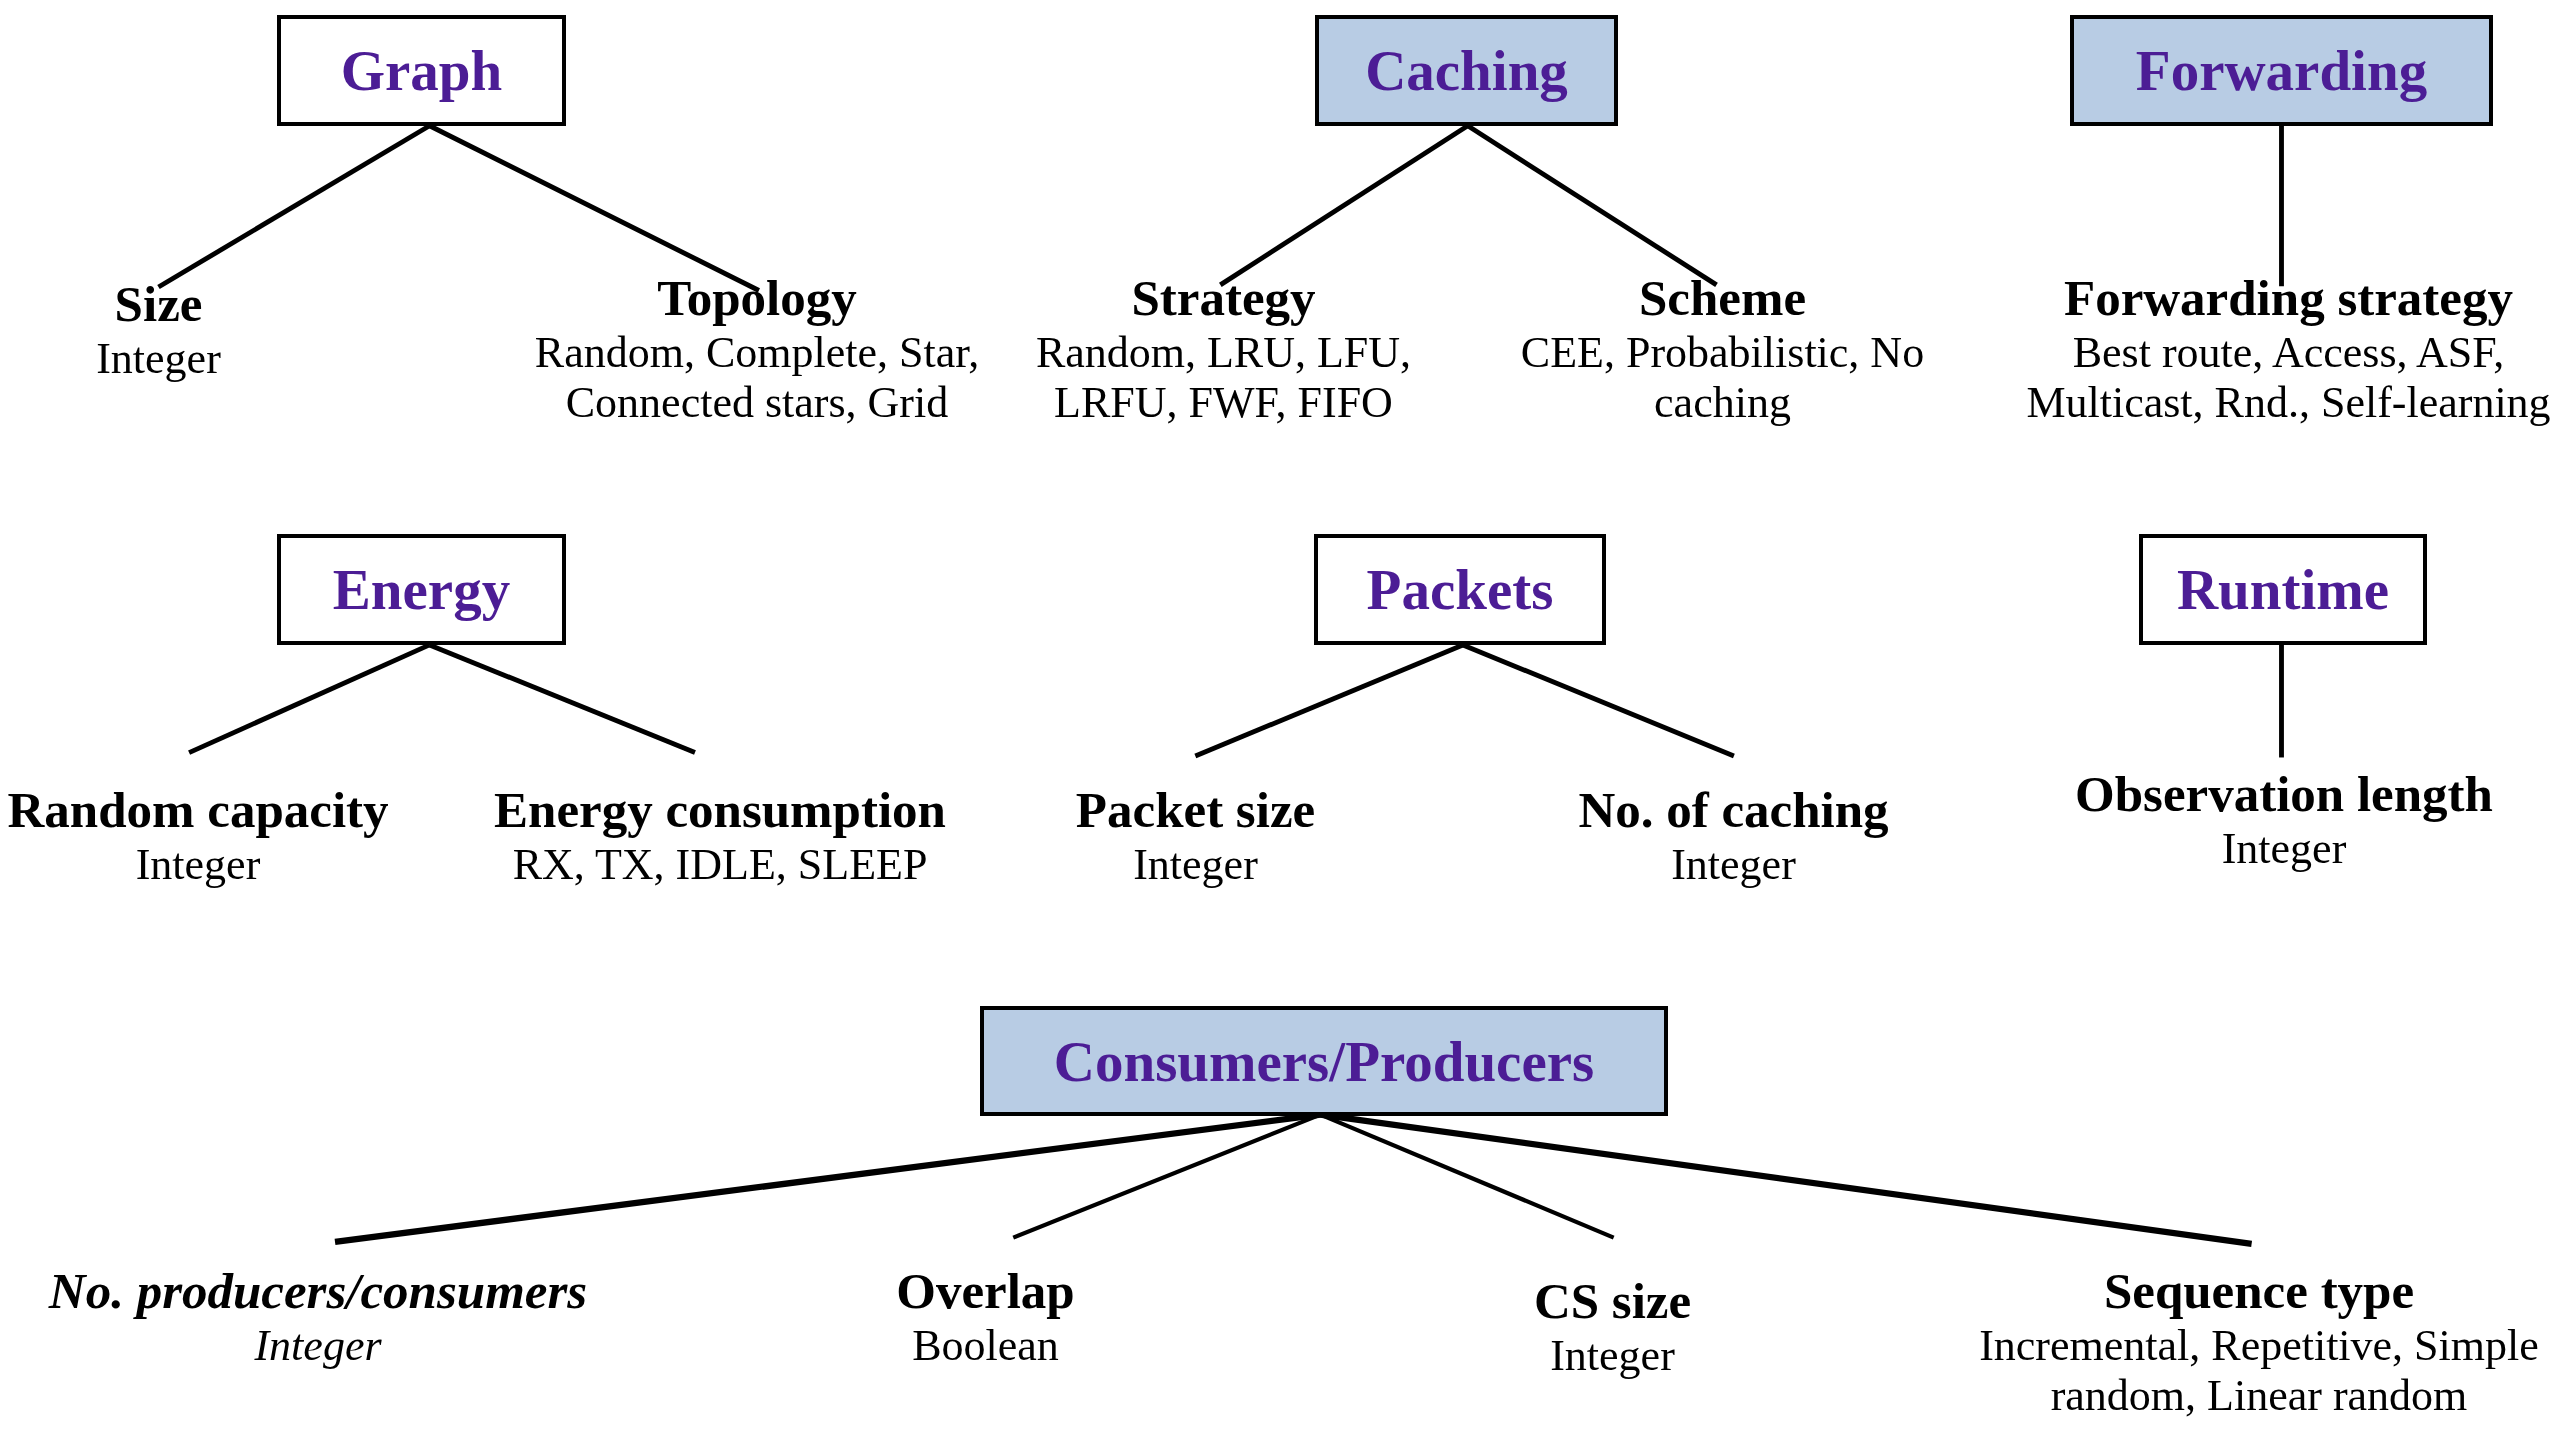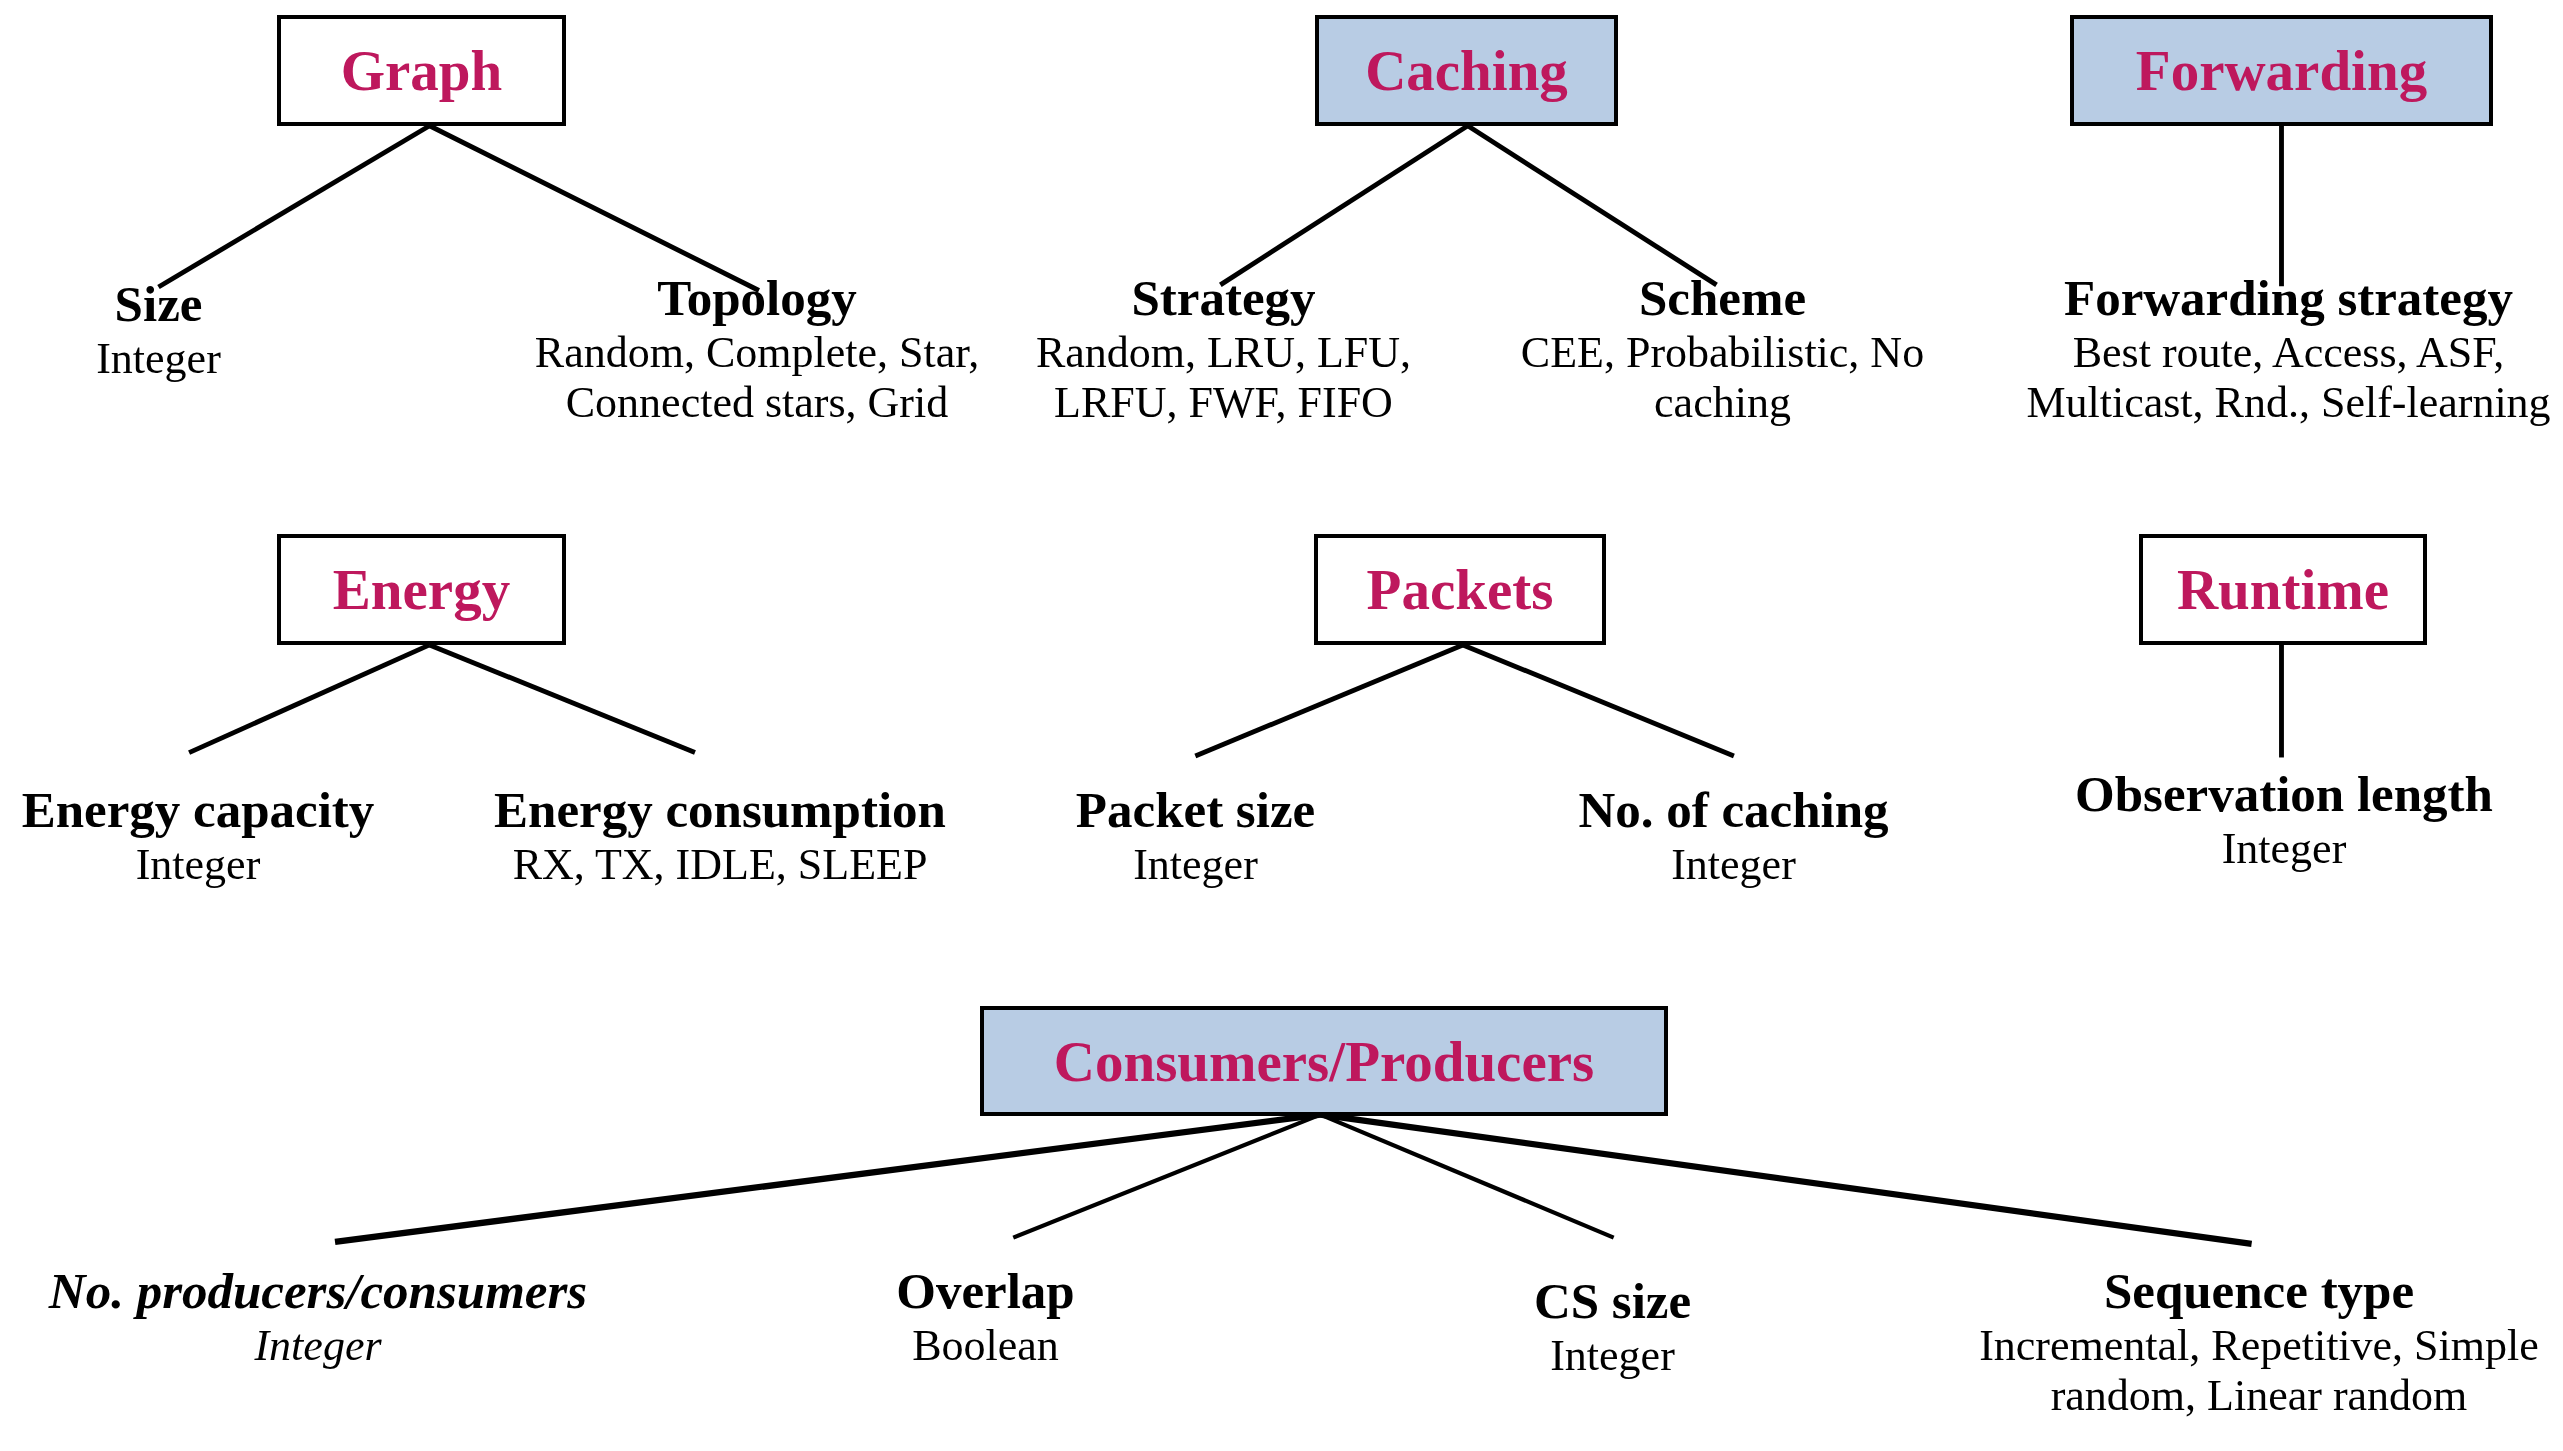--- a/index.html
+++ b/index.html
@@ -34,21 +34,21 @@
     justify-content: center;
     z-index: 3;
   }
   .node-box.filled {
     background: #b8cce4;
   }
   .node-label {
     font-weight: bold;
     font-size: 57px;
     line-height: 1;
-    color: #be185d;
+    color: #4c1d95;
     white-space: nowrap;
   }
   .leaf {
     position: absolute;
     text-align: center;
     z-index: 2;
     color: #000000;
   }
   .leaf-title {
     font-weight: bold;
@@ -136,21 +136,21 @@
     <span class="leaf-title">Forwarding strategy</span>
     <span class="leaf-values">Best route, Access, ASF,
 Multicast, Rnd., Self-learning</span>
   </div>
 
   <div class="node-box" style="left:277px; top:534px; width:289px; height:111px;">
     <span class="node-label">Energy</span>
   </div>
 
   <div class="leaf" style="left:0px; top:784px; width:396px;">
-    <span class="leaf-title">Energy capacity</span>
+    <span class="leaf-title">Random capacity</span>
     <span class="leaf-values">Integer</span>
   </div>
 
   <div class="leaf" style="left:480px; top:784px; width:480px;">
     <span class="leaf-title">Energy consumption</span>
     <span class="leaf-values">RX, TX, IDLE, SLEEP</span>
   </div>
 
   <div class="node-box" style="left:1314px; top:534px; width:292px; height:111px;">
     <span class="node-label">Packets</span>

